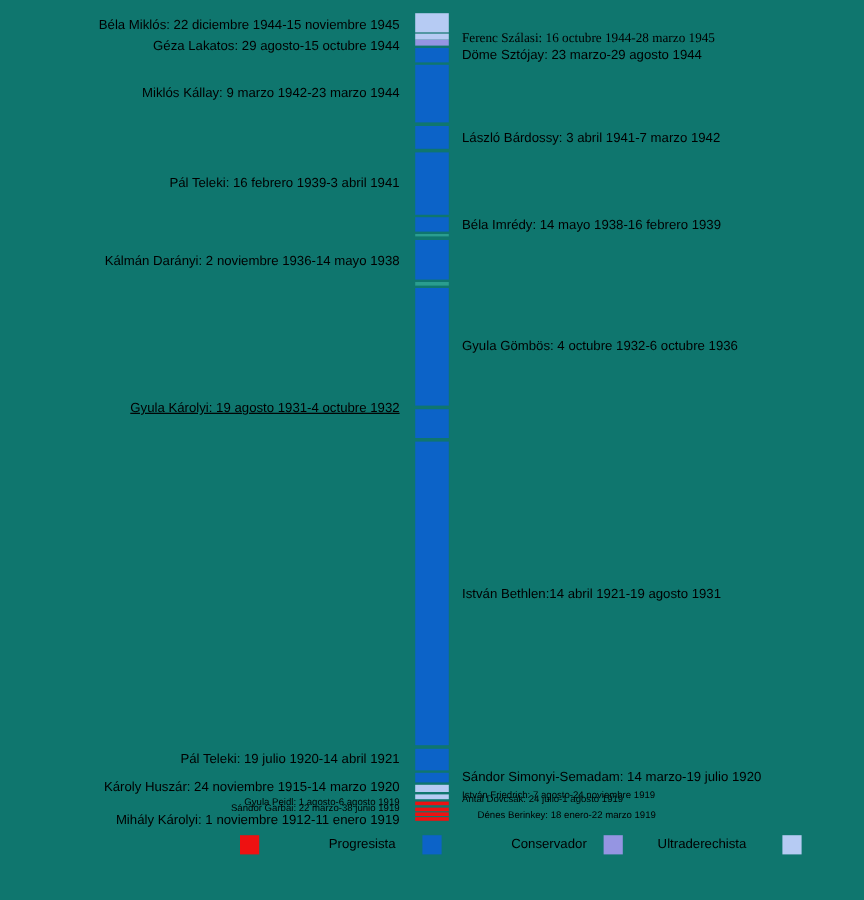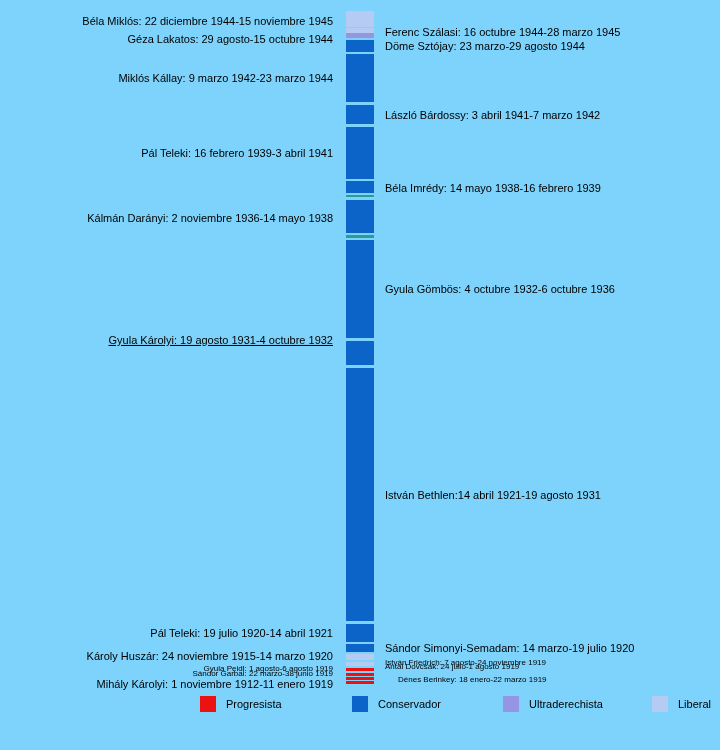--- a/index.html
+++ b/index.html
@@ -1,37 +1,37 @@
 <!DOCTYPE html>
 <html><head>
 <meta charset="utf-8">
 <style>
   html,body{margin:0;padding:0;background:#fff;}
   #canvas{
     position:relative;
     width:720px;height:750px;
-    background:#7dd3fc;
+    background:#0f766e;
     font-family:"Liberation Sans","DejaVu Sans",sans-serif;
     overflow:hidden;
   }
   .seg{position:absolute;left:346px;width:28px;}
   .pm-label{
     position:absolute;
     font-size:11px;line-height:1.1;color:#000;
     white-space:nowrap;
     transform:translateY(-50%);
   }
   .pm-label.left{left:0;width:333px;text-align:right;}
   .pm-label.right{left:385px;text-align:left;}
   .pm-label.small{font-size:8px;}
   #legend-row{position:absolute;left:0;top:0;width:720px;height:0;}
   .legend-swatch{position:absolute;top:696px;width:16px;height:16px;}
   .legend-label{
     position:absolute;top:704px;transform:translateY(-50%);
-    font-size:11px;color:#000;white-space:nowrap;
+    font-size:11px;color:#000;white-space:nowrap;margin-left:48px;
   }
 </style>
 </head>
 <body>
 
 <div id="canvas">
   <div id="segments">
       <div class="seg" style="top: 11px; height: 15.5px; left: 346px; width: 28px; background: rgb(182, 203, 243);"></div>
       <div class="seg" style="top: 33px; height: 4.5px; left: 346px; width: 28px; background: rgb(149, 149, 226);"></div>
       <div class="seg" style="top: 28px; height: 5px; left: 346px; width: 28px; background: rgb(182, 203, 243);"></div>
@@ -50,21 +50,21 @@
       <div class="seg" style="top: 661.5px; height: 4.5px; left: 346px; width: 28px; background: rgb(182, 203, 243);"></div>
       <div class="seg" style="top: 668px; height: 3px; left: 346px; width: 28px; background: rgb(238, 17, 17);"></div>
       <div class="seg" style="top: 672.5px; height: 3px; left: 346px; width: 28px; background: rgb(238, 17, 17);"></div>
       <div class="seg" style="top: 676.5px; height: 3px; left: 346px; width: 28px; background: rgb(238, 17, 17);"></div>
       <div class="seg" style="top: 680.5px; height: 3px; left: 346px; width: 28px; background: rgb(238, 17, 17);"></div>
       <div class="seg" style="top: 194.5px; height: 2.5px; left: 346px; width: 28px; background: rgb(42, 157, 143);"></div>
       <div class="seg" style="top: 235px; height: 2.5px; left: 346px; width: 28px; background: rgb(42, 157, 143);"></div>
     </div>
   <div id="labels">
       <div class="pm-label left" style="top: 21px;">Béla Miklós: 22 diciembre 1944-15 noviembre 1945</div>
-      <div class="pm-label right" style="top: 32px;">Ferenc Szálasi: 16 octubre 1944-28 marzo 1945</div>
+      <div class="pm-label right" style="top: 32px; font-family: Liberation Serif, serif;">Ferenc Szálasi: 16 octubre 1944-28 marzo 1945</div>
       <div class="pm-label left" style="top: 39px;">Géza Lakatos: 29 agosto-15 octubre 1944</div>
       <div class="pm-label right" style="top: 46px;">Döme Sztójay: 23 marzo-29 agosto 1944</div>
       <div class="pm-label left" style="top: 78px;">Miklós Kállay: 9 marzo 1942-23 marzo 1944</div>
       <div class="pm-label right" style="top: 115px;">László Bárdossy: 3 abril 1941-7 marzo 1942</div>
       <div class="pm-label left" style="top: 153px;">Pál Teleki: 16 febrero 1939-3 abril 1941</div>
       <div class="pm-label right" style="top: 188px;">Béla Imrédy: 14 mayo 1938-16 febrero 1939</div>
       <div class="pm-label left" style="top: 218px;">Kálmán Darányi: 2 noviembre 1936-14 mayo 1938</div>
       <div class="pm-label right" style="top: 289px;">Gyula Gömbös: 4 octubre 1932-6 octubre 1936</div>
       <div class="pm-label left" style="top: 340px; text-decoration: underline;">Gyula Károlyi: 19 agosto 1931-4 octubre 1932</div>
       <div class="pm-label right" style="top: 495px;">István Bethlen:14 abril 1921-19 agosto 1931</div>
@@ -77,17 +77,17 @@
       <div class="pm-label left small" style="top: 674px;">Sándor Garbai: 22 marzo-38 junio 1919</div>
       <div class="pm-label right small" style="top: 680px; margin-left: 13px;">Dénes Berinkey: 18 enero-22 marzo 1919</div>
       <div class="pm-label left" style="top: 684px;">Mihály Károlyi: 1 noviembre 1912-11 enero 1919</div>
     </div>
   <div id="legend-row">
       <div class="legend-swatch" style="left: 200px; background: rgb(238, 17, 17);"></div>
       <div class="legend-label" style="left: 226px;">Progresista</div>
       <div class="legend-swatch" style="left: 352px; background: rgb(12, 99, 200);"></div>
       <div class="legend-label" style="left: 378px;">Conservador</div>
       <div class="legend-swatch" style="left: 503px; background: rgb(149, 149, 226);"></div>
-      <div class="legend-label" style="left: 529px;">Ultraderechista</div>
+      <div class="legend-label" style="left: 500px;">Ultraderechista</div>
       <div class="legend-swatch" style="left: 652px; background: rgb(182, 203, 243);"></div>
       <div class="legend-label" style="left: 678px;">Liberal</div>
     </div>
 </div>
 
 </body></html>

